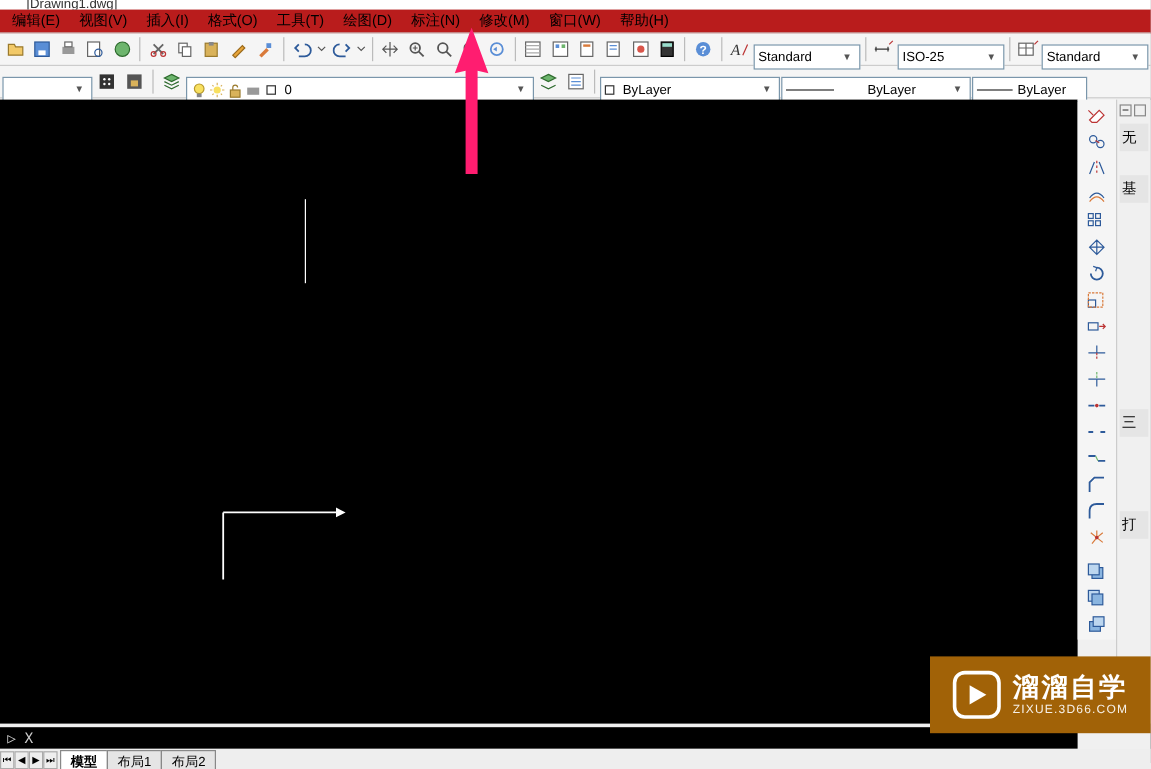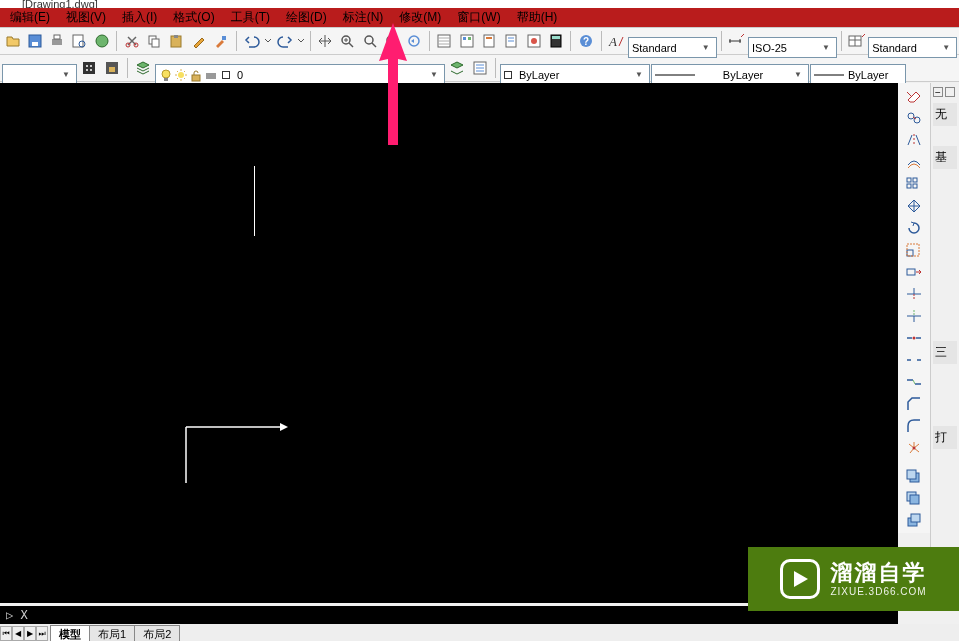--- a/index.html
+++ b/index.html
@@ -193,23 +193,23 @@
       justify-content: center;
       font-size: 8px;
       cursor: pointer;
       border: 1px solid #aaa;
       background: #eee;
     }
     .watermark {
       position: absolute;
       right: 0;
       bottom: 30px;
-      width: 211px;
+      width: 184px;
       height: 64px;
-      background: #4d7c0f;
+      background: #a16207;
       display: flex;
       align-items: center;
       justify-content: center;
       color: #fff;
       font-size: 20px;
       z-index: 50;
       gap: 10px;
       padding: 0 12px;
     }
     .watermark .play-icon {

